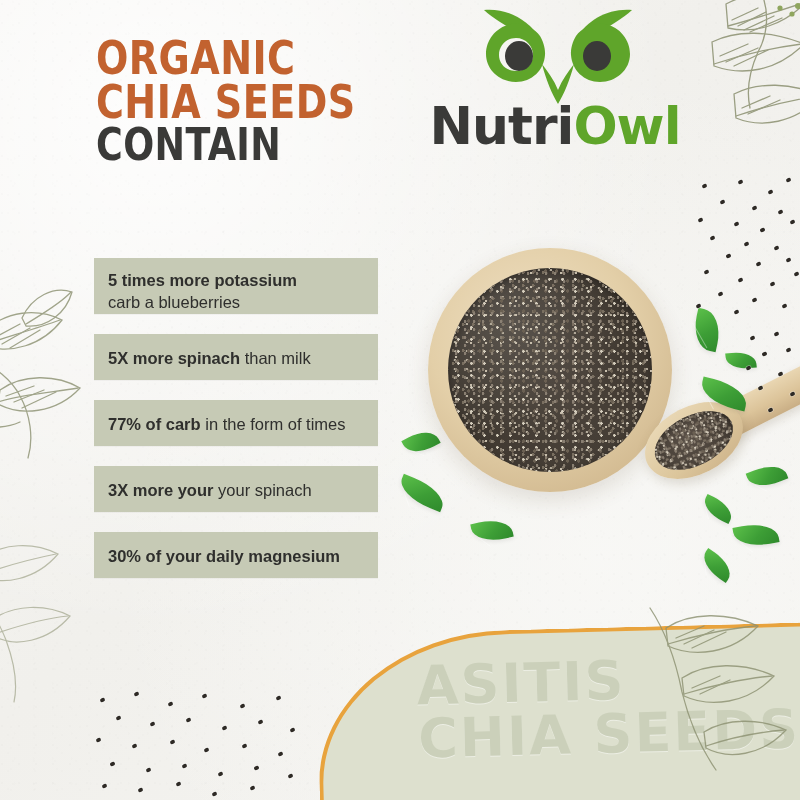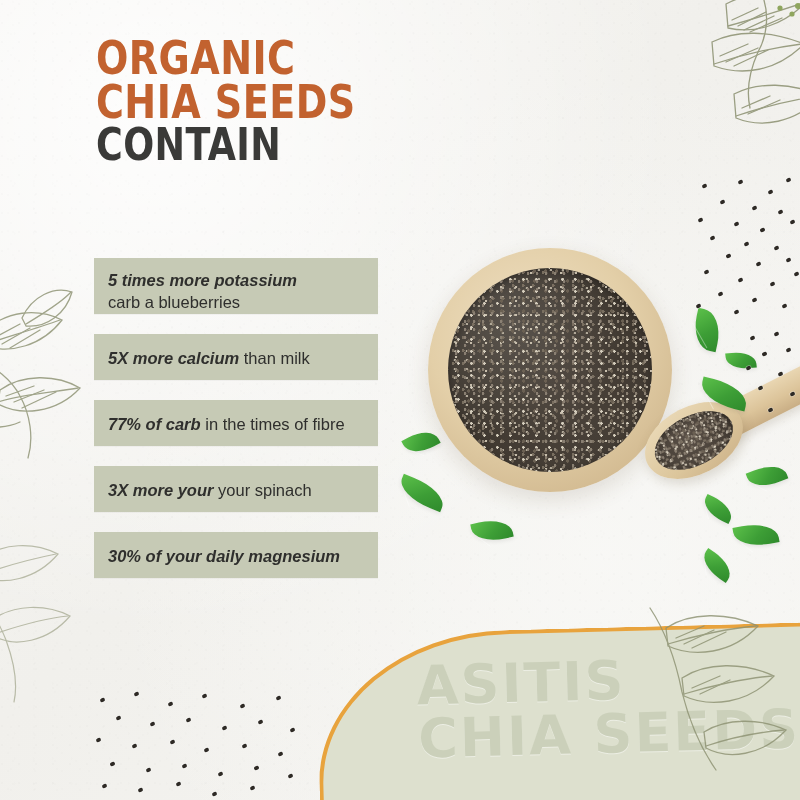--- a/index.html
+++ b/index.html
@@ -71,21 +71,21 @@
   
   .facts{position:absolute;left:94px;top:258px;width:284px;}
   .fact{
     background:#c6cab5;margin-bottom:20px;position:relative;
     box-shadow:0 1px 0 rgba(0,0,0,.03);
   }
   .fact .txt{
     padding:11px 14px;color:#2f2f2d;font-size:16.5px;line-height:1.35;
     font-family:"Liberation Sans",sans-serif;white-space:nowrap;
   }
-  .fact .b{font-weight:bold;font-style:italic;}
+  .fact .b{font-weight:bold;}
   .fact.two-line .txt{white-space:normal;}
   .fact.h1{height:56px;}
   .fact.h2{height:46px;}
   .fact.h2 .txt{padding-top:13px;}
 
   
   .bowl{
     position:absolute;left:428px;top:248px;width:244px;height:244px;border-radius:50%;
     background:
       radial-gradient(circle at 42% 36%, #efe0c4 0%, #e3cfa8 48%, #d3bb92 78%, #c2a87f 100%);
@@ -227,39 +227,59 @@
       <path d="M0 66 C16 80 28 100 36 120 C44 142 48 164 44 182"></path>
     </g>
   </svg>
 
   <div class="headline">
     <div class="line l1">ORGANIC</div>
     <div class="line l2">CHIA SEEDS</div>
     <div class="line l3">CONTAIN</div>
   </div>
 
+  <div class="logo">
+    <svg class="logo-mark" viewBox="0 0 160 100">
+      <g fill="#5fa52a">
+        <path d="M6 4 C30 2 50 14 62 32 C50 30 34 24 22 16 C16 12 10 8 6 4 Z"></path>
+        <path d="M154 4 C130 2 110 14 98 32 C110 30 126 24 138 16 C144 12 150 8 154 4 Z"></path>
+        <path d="M62 30 C56 22 44 16 33 18 C18 21 8 34 8 48 C8 64 22 76 38 76 C54 76 66 64 67 49 C67.5 42 65 35 62 30 Z
+                 M38 32 C48 32 55 40 55 49 C55 58 48 65 38 65 C28 65 21 58 21 49 C21 40 28 32 38 32 Z"></path>
+        <path d="M98 30 C104 22 116 16 127 18 C142 21 152 34 152 48 C152 64 138 76 122 76 C106 76 94 64 93 49 C92.5 42 95 35 98 30 Z
+                 M122 32 C132 32 139 40 139 49 C139 58 132 65 122 65 C112 65 105 58 105 49 C105 40 112 32 122 32 Z"></path>
+        <path d="M64 58 C70 66 76 74 80 84 C84 74 90 66 96 58 C92 74 86 88 80 98 C74 88 68 74 64 58 Z"></path>
+      </g>
+      <g fill="#3a3a38">
+        <ellipse cx="41" cy="50" rx="14" ry="15"></ellipse>
+        <ellipse cx="119" cy="50" rx="14" ry="15"></ellipse>
+      </g>
+    </svg>
+    <div class="logo-word">
+      <span class="nutri">Nutri</span><span class="owl">Owl</span>
+    </div>
+  </div>
 
   <div class="facts">
 
     <div class="fact h1 two-line">
       <div class="txt">
         <span class="b">5 times more potassium</span><br>
         <span>carb a blueberries</span>
       </div>
     </div>
 
     <div class="fact h2">
       <div class="txt">
-        <span class="b">5X more calcium</span><span> than milk</span>
+        <span class="b">5X more spinach</span><span> than milk</span>
       </div>
     </div>
 
     <div class="fact h2">
       <div class="txt">
-        <span class="b">77% of carb</span><span> in the times of fibre</span>
+        <span class="b">77% of carb</span><span> in the form of times</span>
       </div>
     </div>
 
     <div class="fact h2">
       <div class="txt">
         <span class="b">3X more your</span><span> your spinach</span>
       </div>
     </div>
 
     <div class="fact h2">

